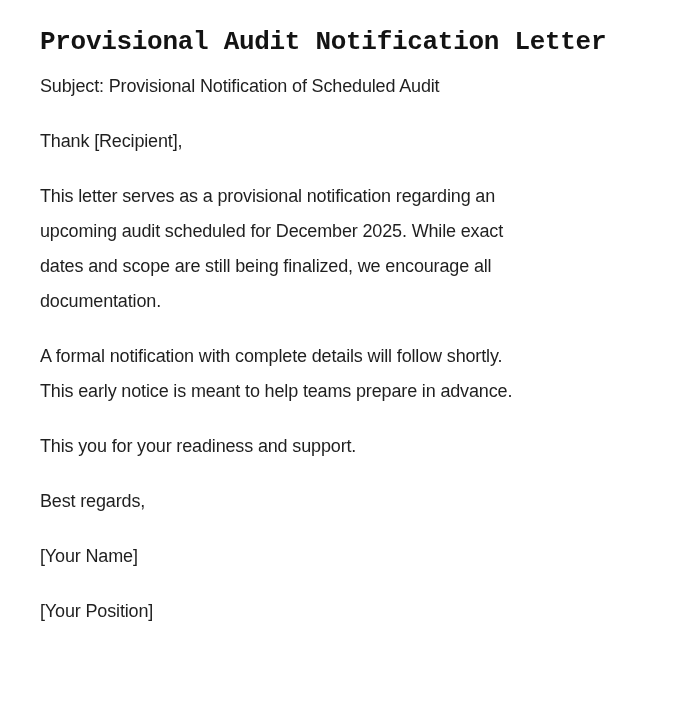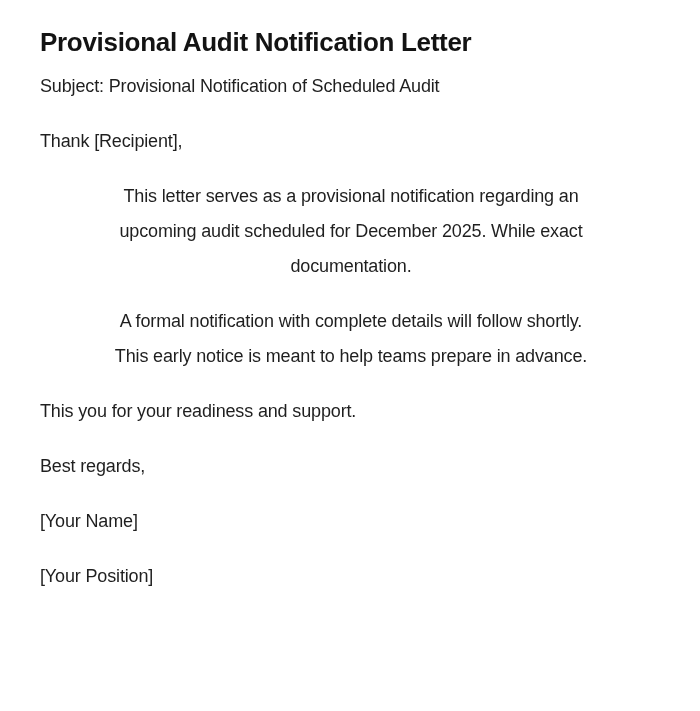--- a/index.html
+++ b/index.html
@@ -17,53 +17,54 @@
   .page {
     padding: 0 38px 0 40px;
   }
   .doc-title {
     font-size: 26px;
     line-height: 40px;
     font-weight: 700;
     letter-spacing: -0.3px;
     color: #131313;
     margin: 22px 0 0 0;
+    font-family: Liberation Mono, monospace;
   }
   .line {
     font-size: 18px;
     line-height: 35px;
     letter-spacing: -0.15px;
     font-weight: 400;
     margin: 20px 0 0 0;
   }
   .subject-line {
     margin-top: 7px;
   }
   .para {
     margin: 20px 0 0 0;
-    text-align: center;
   }
   .para .line {
     margin: 0;
   }
 </style>
 </head>
 <body>
 
 <div class="page">
 
   <h1 class="doc-title">Provisional Audit Notification Letter</h1>
 
   <p class="line subject-line">Subject: Provisional Notification of Scheduled Audit</p>
 
   <p class="line">Thank [Recipient],</p>
 
   <div class="para">
     <div class="line">This letter serves as a provisional notification regarding an</div>
     <div class="line">upcoming audit scheduled for December 2025. While exact</div>
+    <div class="line">dates and scope are still being finalized, we encourage all</div>
     <div class="line">documentation.</div>
   </div>
 
   <div class="para">
     <div class="line">A formal notification with complete details will follow shortly.</div>
     <div class="line">This early notice is meant to help teams prepare in advance.</div>
   </div>
 
   <p class="line">This you for your readiness and support.</p>
 

